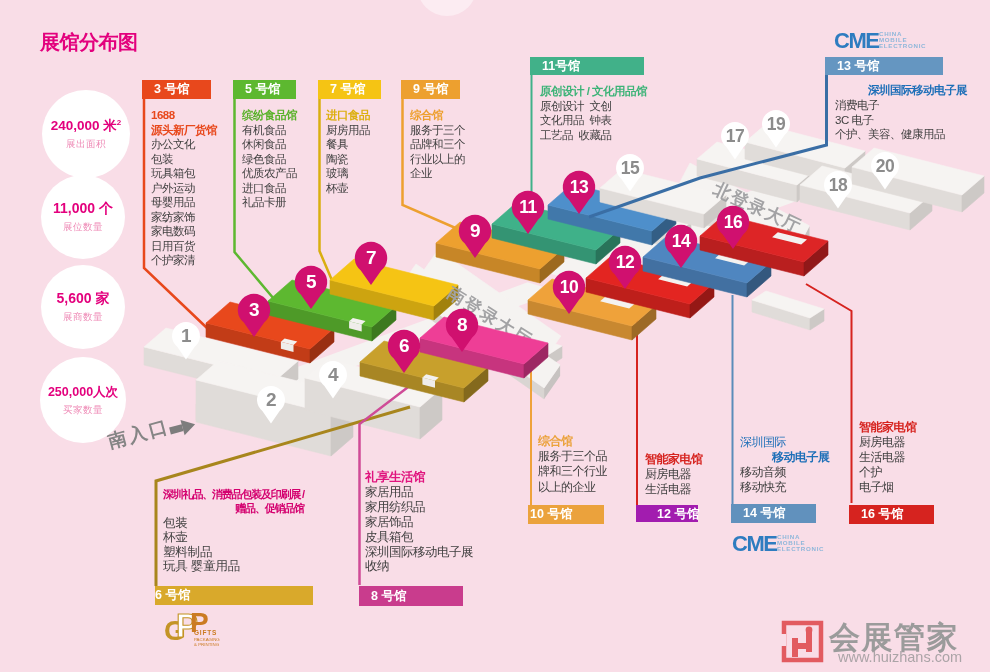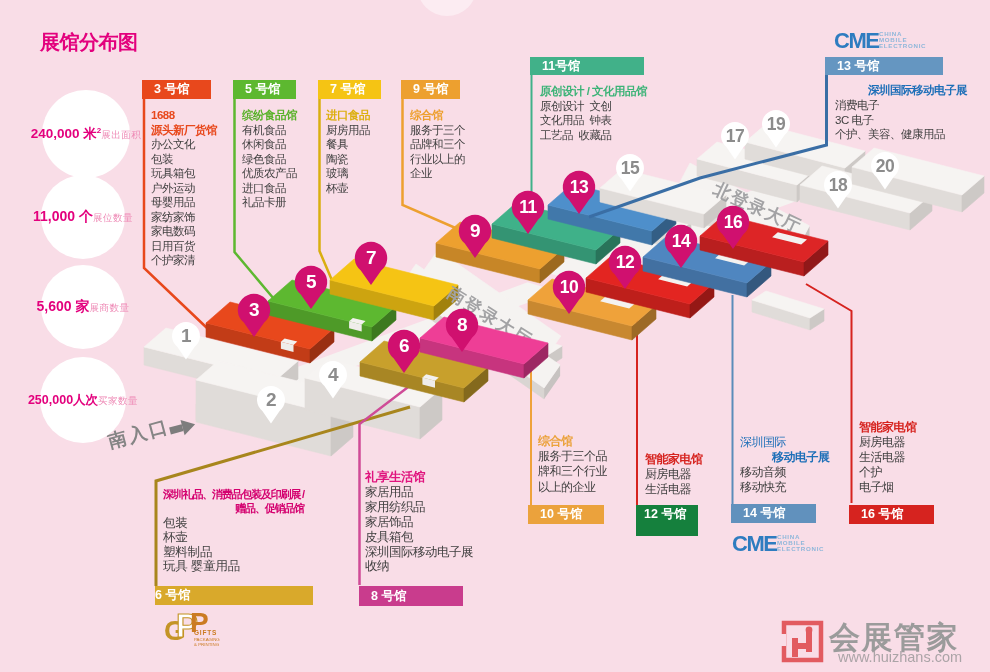--- a/index.html
+++ b/index.html
@@ -1,20 +1,20 @@
 <!DOCTYPE html>
 <html><head><meta charset="utf-8"><style>
 html,body{margin:0;padding:0}
 #stage{position:relative;width:990px;height:672px;background:#f9dde7;overflow:hidden;
  font-family:"Liberation Sans",sans-serif}
 #stage div{position:absolute;box-sizing:border-box}
 .hd{color:#fff;font-weight:bold;white-space:nowrap}
 .col{white-space:nowrap;color:#3f3f3f}
 .col div{position:static !important}
-.circ{background:#fff;border-radius:50%;text-align:center;display:flex;flex-direction:row;
+.circ{background:#fff;border-radius:50%;text-align:center;display:flex;flex-direction:column;
  justify-content:center;align-items:center}
 .cb{font-weight:bold;color:#e3007d;white-space:nowrap;position:static !important}
 .cs{font-size:9.5px;color:#ee87b4;margin-top:3px;letter-spacing:0.5px;white-space:nowrap;position:static !important}
 .title{left:40px;top:29px;font-size:20px;font-weight:bold;color:#e3007d;letter-spacing:-0.5px}
 sup{position:static !important}
 </style></head><body>
 <div id="stage">
 <svg width="990" height="672" viewBox="0 0 990 672" xmlns="http://www.w3.org/2000/svg" style="position:absolute;left:0;top:0" font-family="&quot;Liberation Sans&quot;,sans-serif">
       <circle cx="447" cy="-14" r="30" fill="#fcecf2"></circle>
       <polygon points="199.3,403.3 527.6,282.2 558.2,291.4 229.9,412.5" fill="#f5f3f1"></polygon>
@@ -221,22 +221,22 @@
       <div class="cs">买家数量</div>
     </div>
 <div class="hd" style="left:142px;top:80px;width:69px;height:19px;background:#e8481c;line-height:19px;padding-left:12px;font-size:12.5px">3 号馆</div>
     <div class="hd" style="left:233px;top:80px;width:63px;height:19px;background:#5db830;line-height:19px;padding-left:12px;font-size:12.5px">5 号馆</div>
     <div class="hd" style="left:318px;top:80px;width:63px;height:19px;background:#f5c414;line-height:19px;padding-left:12px;font-size:12.5px">7 号馆</div>
     <div class="hd" style="left:401px;top:80px;width:59px;height:19px;background:#eda02f;line-height:19px;padding-left:12px;font-size:12.5px">9 号馆</div>
     <div class="hd" style="left:530px;top:57px;width:114px;height:18px;background:#41b189;line-height:18px;padding-left:12px;font-size:12.5px">11号馆</div>
     <div class="hd" style="left:825px;top:57px;width:118px;height:18px;background:#6596c1;line-height:18px;padding-left:12px;font-size:12.5px">13 号馆</div>
     <div class="hd" style="left:155px;top:586px;width:158px;height:19px;background:#d9a92b;line-height:19px;font-size:12.5px">6 号馆</div>
     <div class="hd" style="left:359px;top:586px;width:104px;height:20px;background:#c93c8d;line-height:20px;padding-left:12px;font-size:12.5px">8 号馆</div>
-    <div class="hd" style="left:528px;top:505px;width:76px;height:19px;background:#eba23c;line-height:19px;padding-left:12px;font-size:12.5px">10 号馆</div>
-    <div class="hd" style="left:636px;top:505px;width:62px;height:31px;background:#15803d;line-height:19px;padding-left:8px;font-size:12.5px">12 号馆</div>
+    <div class="hd" style="left:528px;top:505px;width:76px;height:19px;background:#eba23c;line-height:19px;padding-left:2px;font-size:12.5px">10 号馆</div>
+    <div class="hd" style="left:636px;top:505px;width:62px;height:17px;background:#a21caf;line-height:19px;padding-left:21px;font-size:12.5px">12 号馆</div>
     <div class="hd" style="left:731px;top:504px;width:85px;height:19px;background:#6191bd;line-height:19px;padding-left:12px;font-size:12.5px">14 号馆</div>
     <div class="hd" style="left:849px;top:505px;width:85px;height:19px;background:#d6231f;line-height:19px;padding-left:12px;font-size:12.5px">16 号馆</div>
 <div class="col" style="left:151px;top:108.3px;line-height:14.5px;letter-spacing:-0.5px;font-size:11.5px">
       <div style="color:#e8481c;font-weight:bold;">1688</div>
       <div style="color:#e8481c;font-weight:bold;">源头新厂货馆</div>
       <div style="">办公文化</div>
       <div style="">包装</div>
       <div style="">玩具箱包</div>
       <div style="">户外运动</div>
       <div style="">母婴用品</div>

